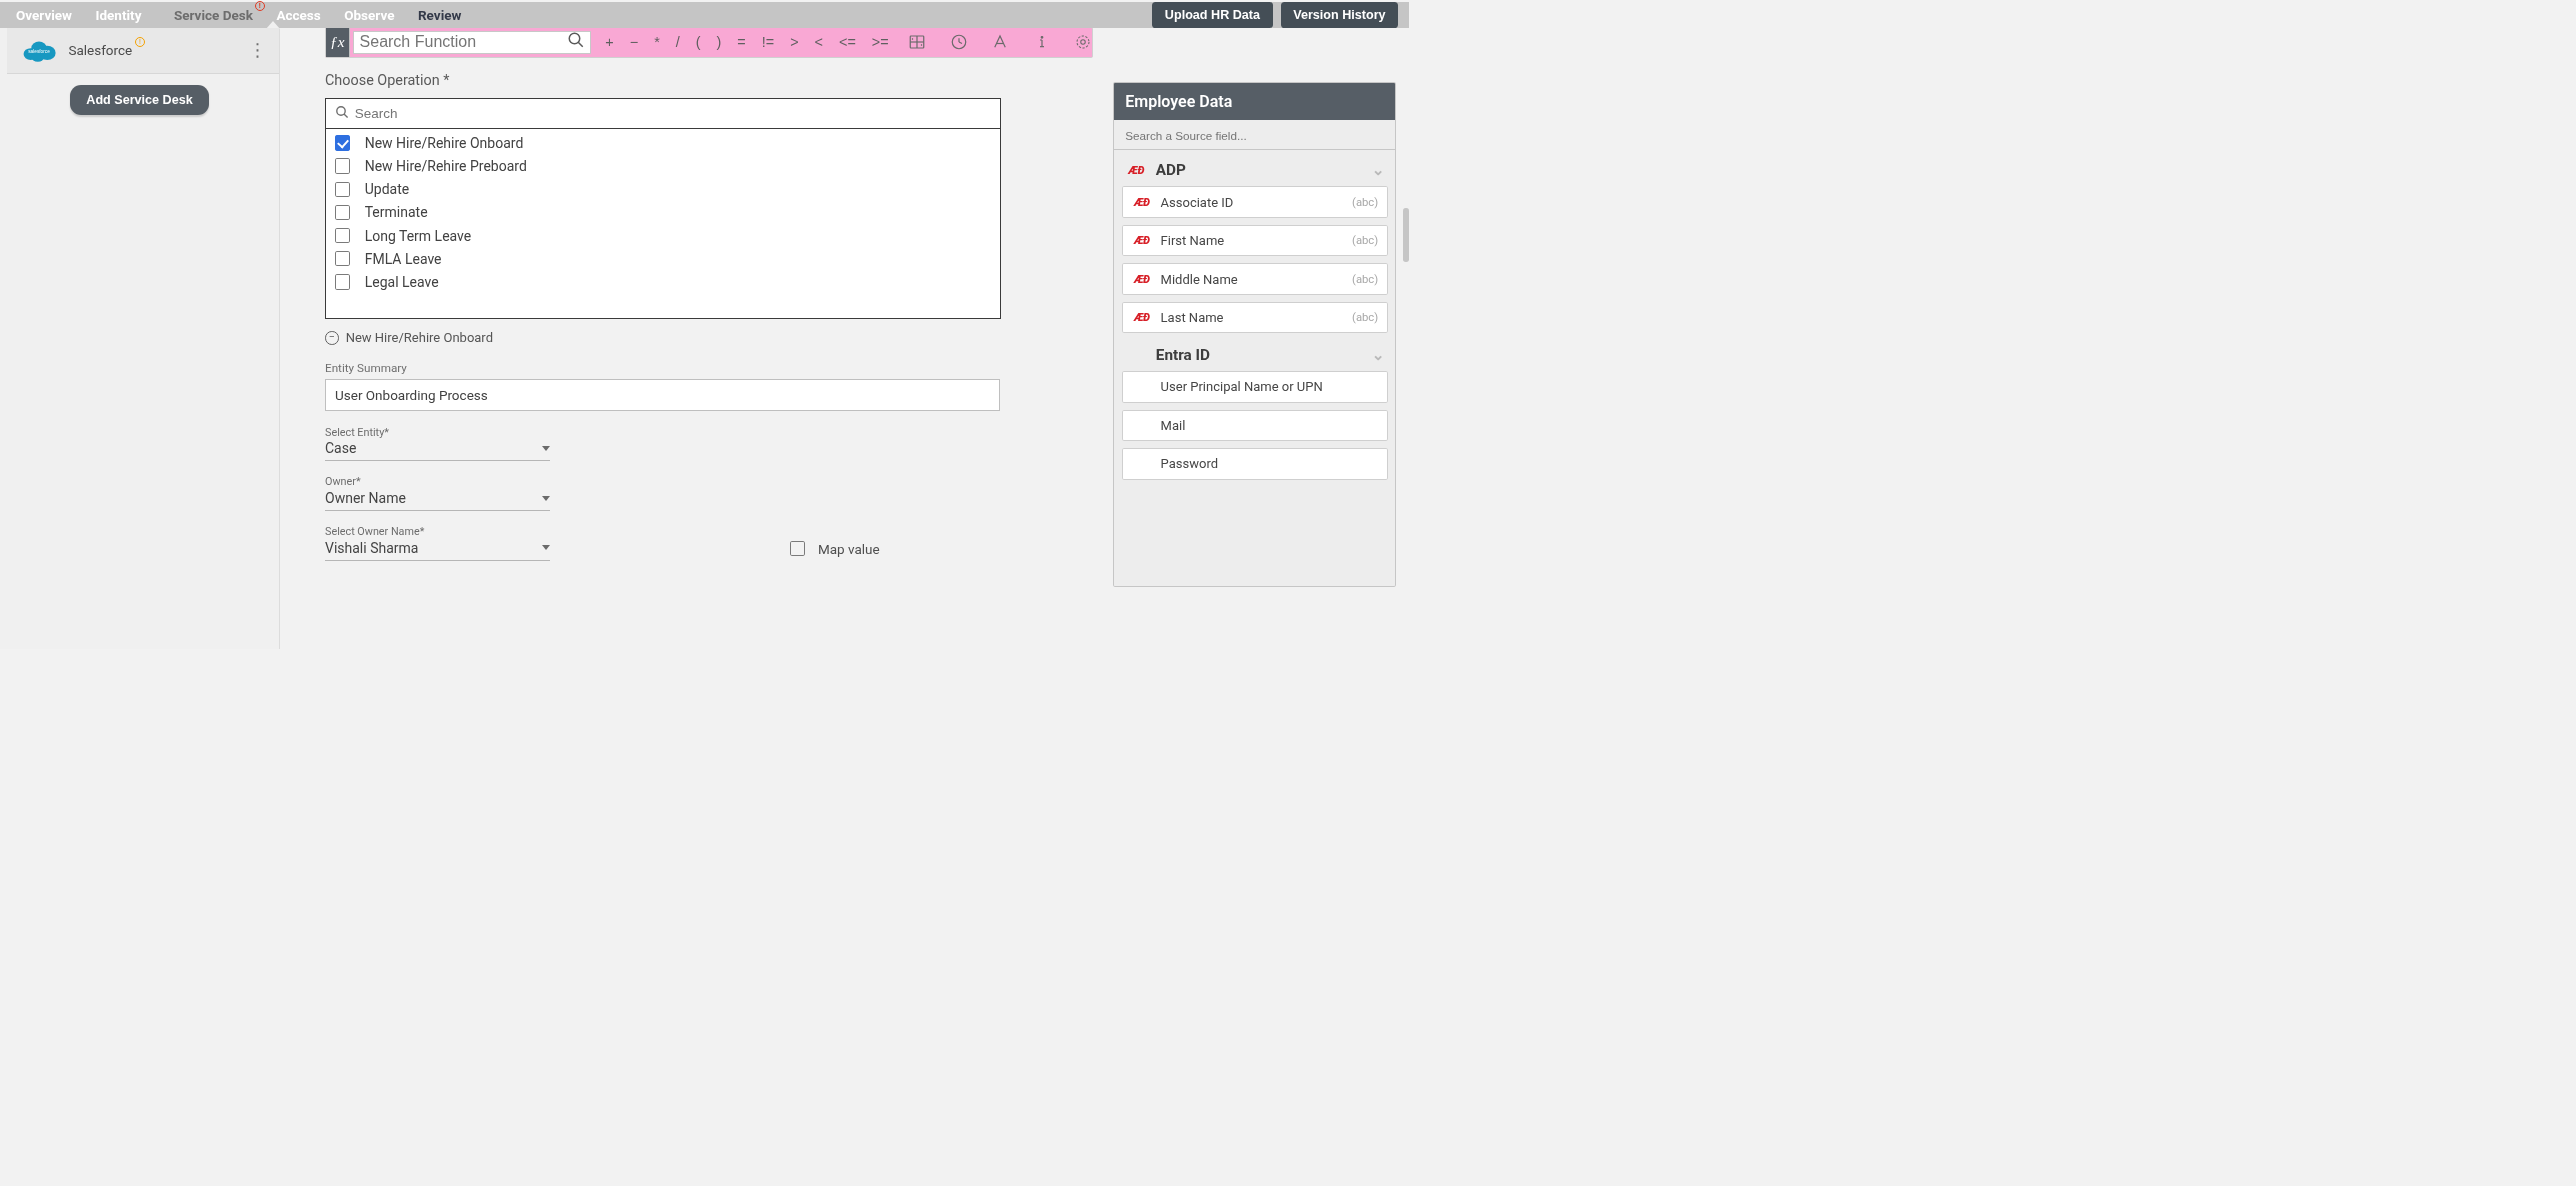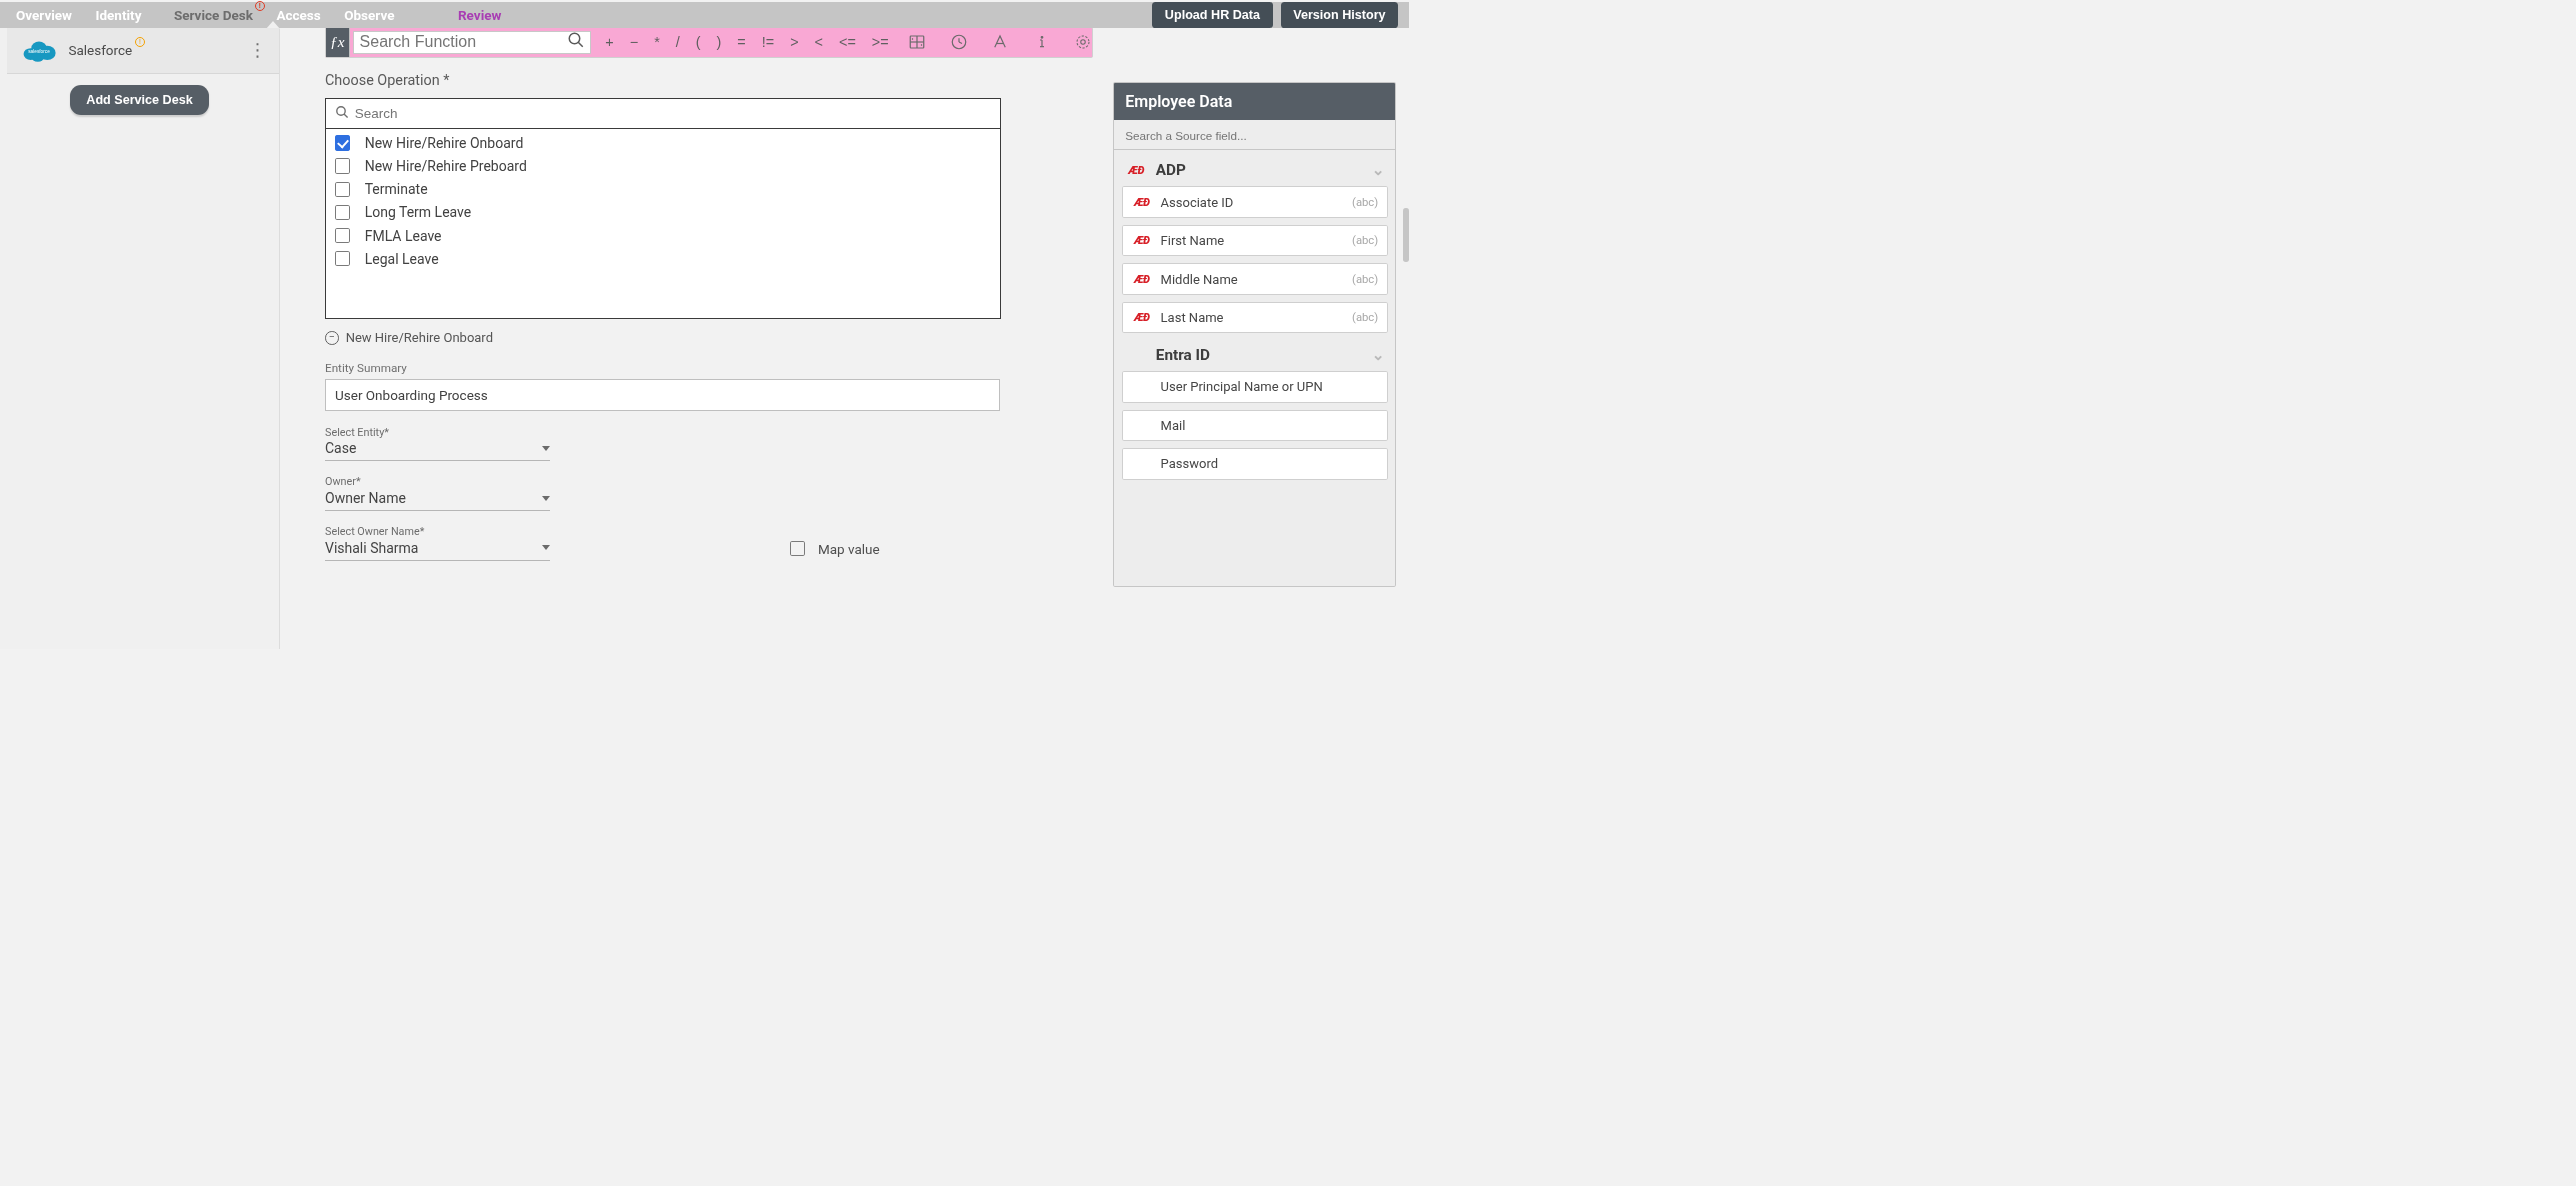--- a/index.html
+++ b/index.html
@@ -23,21 +23,21 @@
   }
   .topnav .tabs { display: flex; gap: 23.5px; align-items: center; }
   .topnav .tab {
     color: #ffffff;
     font-weight: 700;
     font-size: 13.5px;
     cursor: pointer;
     position: relative;
   }
   .topnav .tab.active { color: #6d6d6d; margin-left: 9px; }
-  .topnav .tab.disabled { color: #a21caf; opacity: .8; margin-left: 40px; }
+  .topnav .tab.disabled { color: #0f172a; opacity: .8; }
   .tab .warn-badge {
     position: absolute;
     top: -6.3px;
     right: -11.7px;
     width: 10px; height: 10px;
     border: 1.4px solid #e03b24;
     border-radius: 50%;
     display: flex; align-items: center; justify-content: center;
     font-size: 7.2px; color: #e03b24;
     background: #c5c5c5;
@@ -425,20 +425,24 @@
             <div class="chk-row">
               <span class="chk checked"></span>
               <span>New Hire/Rehire Onboard</span>
             </div>
             <div class="chk-row">
               <span class="chk"></span>
               <span>New Hire/Rehire Preboard</span>
             </div>
             <div class="chk-row">
               <span class="chk"></span>
+              <span>Update</span>
+            </div>
+            <div class="chk-row">
+              <span class="chk"></span>
               <span>Terminate</span>
             </div>
             <div class="chk-row">
               <span class="chk"></span>
               <span>Long Term Leave</span>
             </div>
             <div class="chk-row">
               <span class="chk"></span>
               <span>FMLA Leave</span>
             </div>

